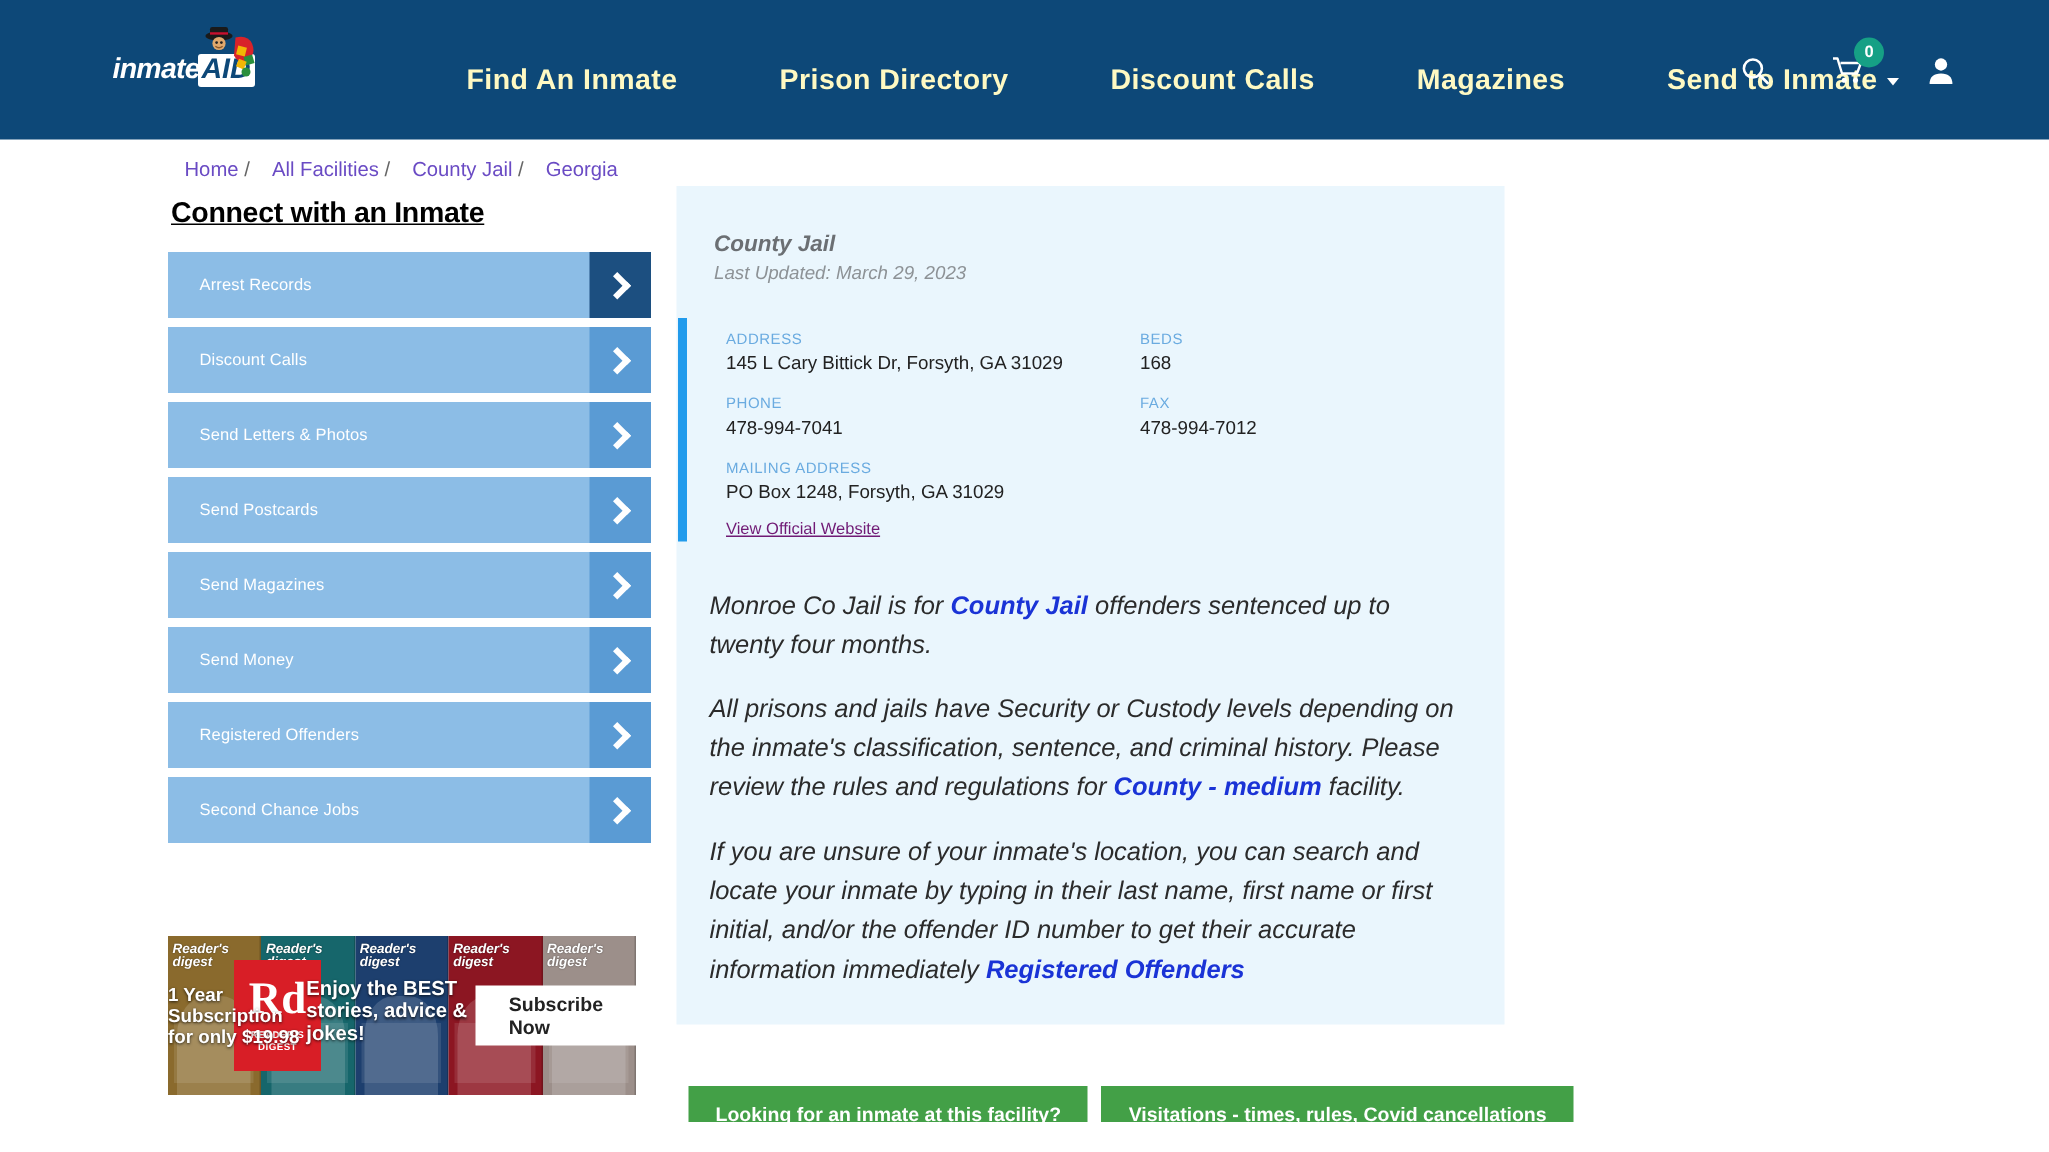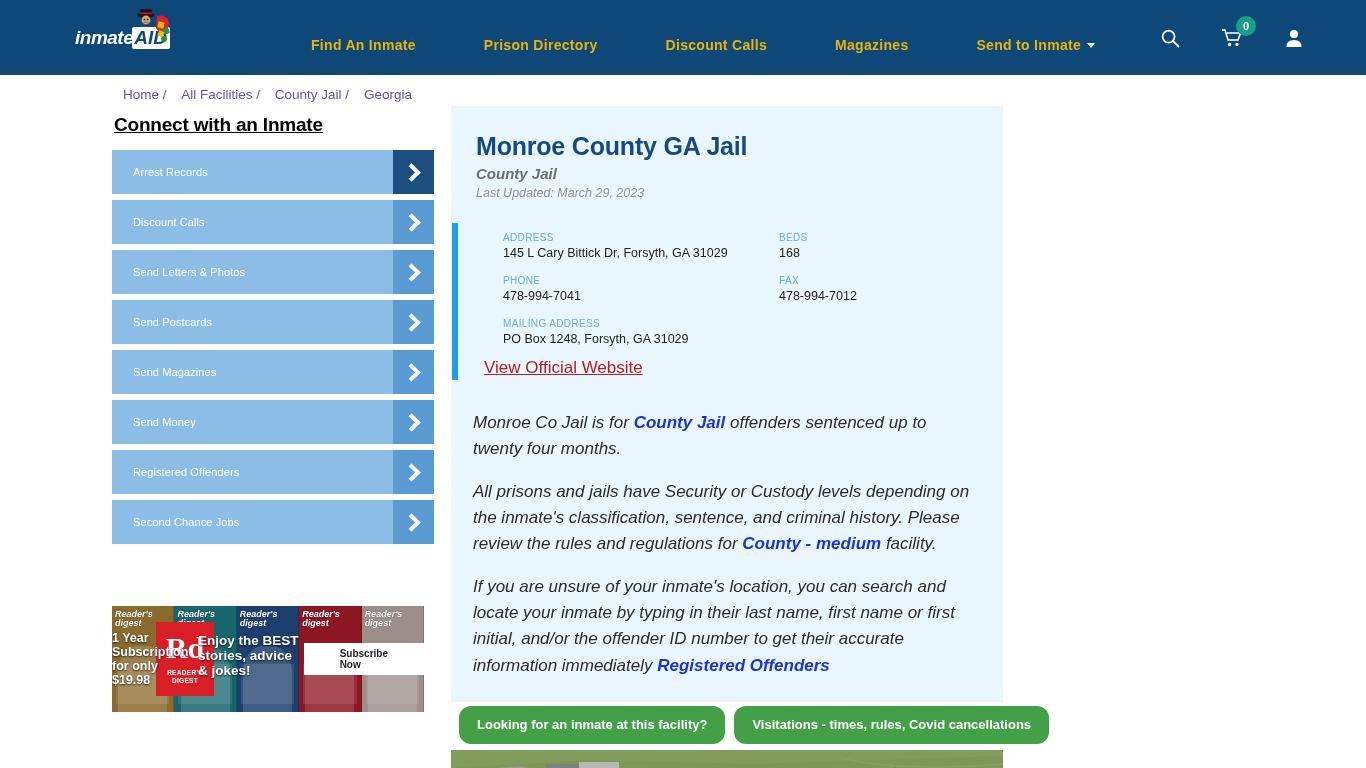--- a/index.html
+++ b/index.html
@@ -7,21 +7,21 @@
   html, body {
     margin: 0; padding: 0;
     width: 1366px; height: 768px;
     overflow: hidden;
     background: #ffffff;
     font-family: "Liberation Sans", sans-serif;
   }
 
   
   .site-header {
-    height: 75px;
+    height: 93px;
     background: #0d4878;
     display: flex;
     align-items: center;
     position: relative;
   }
   .logo {
     margin-left: 75px;
     width: 112px;
     height: 38px;
     position: relative;
@@ -55,22 +55,22 @@
     pointer-events: none;
   }
 
   .main-nav {
     display: flex;
     align-items: center;
     margin-left: 90px;
     gap: 0px;
   }
   .nav-item {
-    color: #eab308;
-    font-size: 14px;
+    color: #fef9c3;
+    font-size: 19px;
     font-weight: bold;
     letter-spacing: 0.3px;
     padding: 0 34px;
     text-decoration: none;
     white-space: nowrap;
     cursor: pointer;
     margin-top: 15px;
   }
   .nav-caret {
     display: inline-block;
@@ -236,23 +236,23 @@
     align-items: center;
     justify-content: center;
     color: #ffffff;
     text-shadow: 0 1px 2px rgba(0,0,0,.75);
   }
   .ad-line1 { font-size: 12.5px; font-weight: bold; margin-bottom: 1px; }
   .ad-line2 { font-size: 13.5px; font-weight: bold; margin-bottom: 8px; }
   .ad-cta {
     background: #ffffff;
     color: #222;
-    font-size: 10px;
-    font-weight: bold;
-    padding: 5px 36px;
+    font-size: 13px;
+    font-weight: bold;
+    padding: 5px 22px;
     border-radius: 0;
     text-shadow: none;
     cursor: pointer;
   }
 
   
   .facility-card {
     position: absolute;
     left: 451px; top: 31px;
     width: 552px;
@@ -290,35 +290,35 @@
     background: #219bec;
     margin-left: 1px;
     flex-shrink: 0;
   }
   .details-grid {
     flex: 1;
     display: grid;
     grid-template-columns: 276px 1fr;
     padding: 9px 0 0 26px;
   }
-  .detail-block { margin-bottom: 15px; margin-left: 19px; }
+  .detail-block { margin-bottom: 15px; }
   .detail-label {
     font-size: 10px;
     color: #6aabe0;
     letter-spacing: 0.35px;
     margin-bottom: 3px;
   }
   .detail-value {
     font-size: 12.5px;
     color: #222222;
   }
   .official-link {
     grid-column: 1 / 2;
-    font-size: 17px;
-    color: #b91c1c;
+    font-size: 11px;
+    color: #701a75;
     text-decoration: underline;
     cursor: pointer;
     margin-top: -3px;
     margin-bottom: 2px;
     display: inline-block;
     width: max-content;
   }
 
   .desc {
     padding: 30px 30px 23px 22px;
@@ -345,23 +345,23 @@
     left: 459px; top: 631px;
     display: flex;
     gap: 9px;
   }
   .cta-btn {
     background: #43a047;
     color: #ffffff;
     font-size: 13px;
     font-weight: bold;
     border: none;
-    border-radius: 12px;
+    border-radius: 0;
     padding: 0 18px;
-    height: 38px;
+    height: 24px;
     line-height: 38px;
     cursor: pointer;
     white-space: nowrap;
     font-family: "Liberation Sans", sans-serif;
   }
 
   
   .aerial {
     position: absolute;
     left: 451px; top: 675px;
@@ -519,21 +519,20 @@
       <span class="rd-sub">READER'S DIGEST</span>
     </div>
     <div class="ad-overlay">
       <div class="ad-line1">1 Year Subscription for only $19.98</div>
       <div class="ad-line2">Enjoy the BEST stories, advice &amp; jokes!</div>
       <div class="ad-cta">Subscribe Now</div>
     </div>
   </div>
 
   <div class="facility-card">
-    <h1 class="fac-title">Monroe County GA Jail</h1>
     <div class="fac-subtitle">County Jail</div>
     <div class="fac-updated">Last Updated: March 29, 2023</div>
 
     <div class="details-wrap">
       <div class="accent-bar"></div>
       <div class="details-grid">
         <div class="detail-block">
           <div class="detail-label">ADDRESS</div>
           <div class="detail-value">145 L Cary Bittick Dr, Forsyth, GA 31029</div>
         </div>

